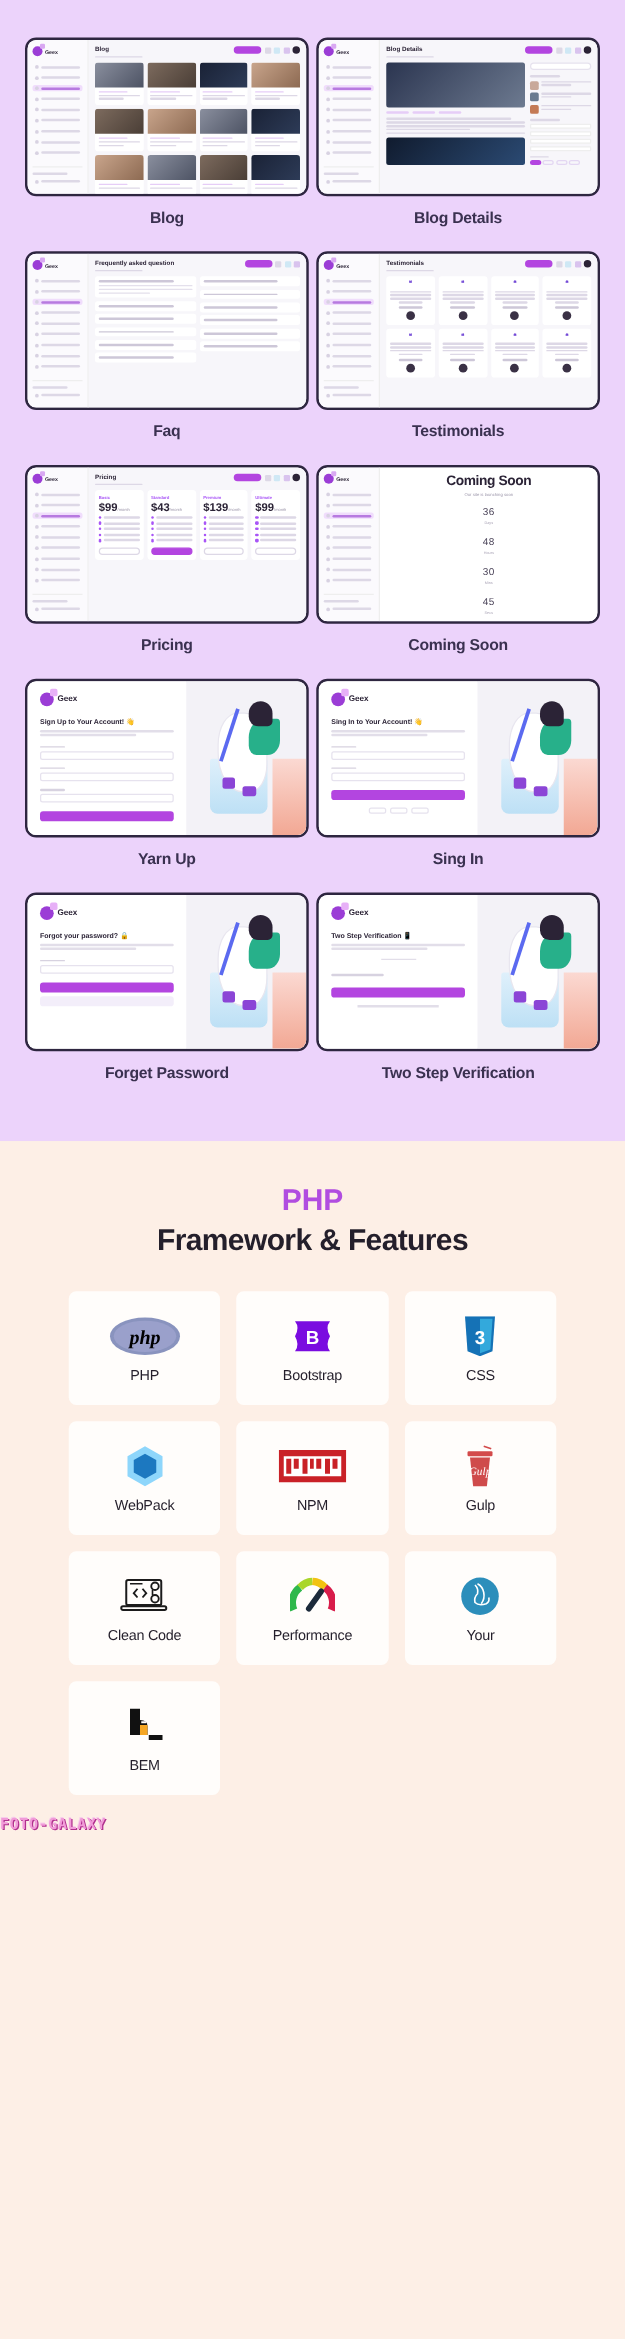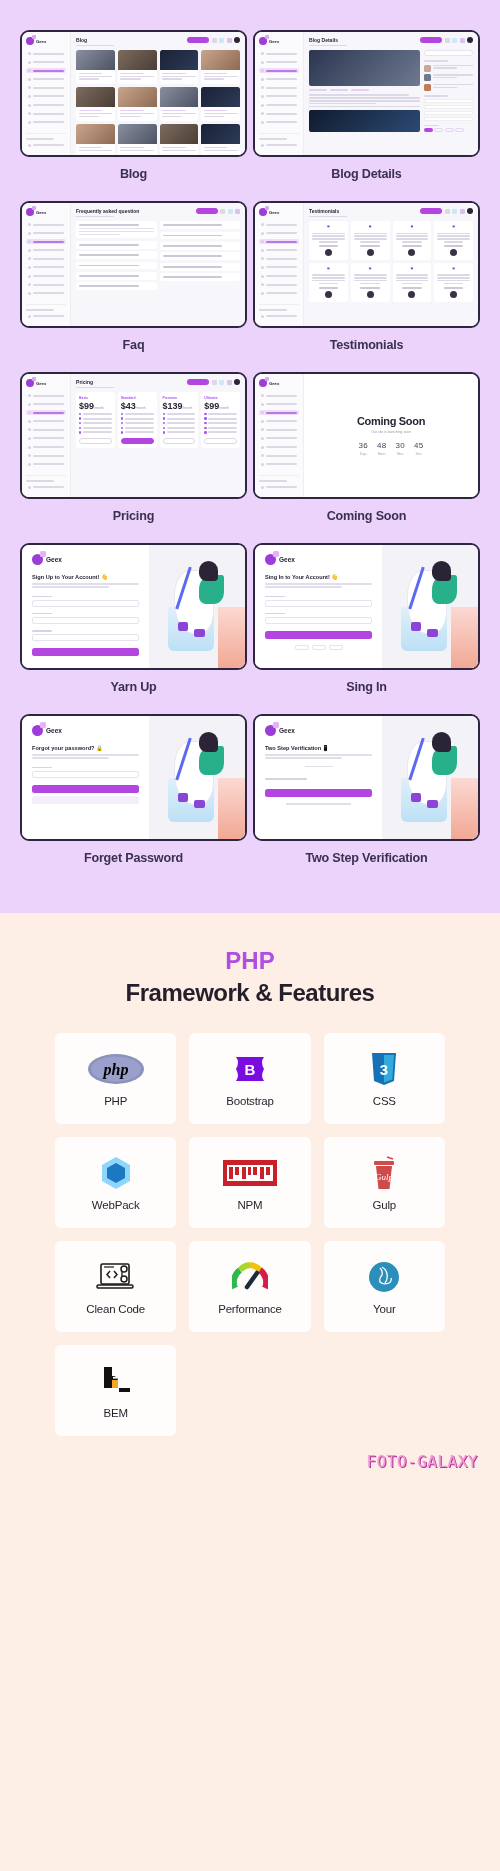--- a/index.html
+++ b/index.html
@@ -127,21 +127,21 @@
   .pr-btn { height: 6px; border-radius: 3px; border: .6px solid #ddd8e6; margin-top: 4px; }
   .pr-btn.fill { background: #b345e0; border-color: #b345e0; }
 
   
   .cs-wrap {
     flex: 1; background: #fff; display: flex; flex-direction: column;
     align-items: center; justify-content: center;
   }
   .cs-title { font-size: 11px; font-weight: bold; color: #2b2336; letter-spacing: -0.3px; }
   .cs-sub { font-size: 3.4px; color: #9c96aa; margin-top: 2.5px; }
-  .cs-row { display: flex; gap: 9px; margin-top: 7px; }
+  .cs-row { display: flex; gap: 9px; margin-top: 7px; flex-direction: column; }
   .cs-col { text-align: center; }
   .cs-num { font-size: 8px; color: #4a4358; letter-spacing: .3px; }
   .cs-unit { font-size: 3px; color: #a9a3b6; margin-top: 2px; }
 
   
   .auth-left {
     flex: 1; background: #fff; padding: 9px 10px; display: flex; flex-direction: column;
   }
   .auth-brand { display: flex; align-items: center; gap: 3px; margin-bottom: 9px; }
   .auth-logo { width: 11px; height: 11px; border-radius: 50%; background: #9b3dd6; position: relative; }
@@ -210,23 +210,23 @@
   }
   .tech-card {
     background: #fffdfb; border-radius: 6px;
     height: 91px; display: flex; flex-direction: column;
     align-items: center; justify-content: center; gap: 8px;
   }
   .tech-label { font-size: 11.5px; color: #241f2b; letter-spacing: -0.2px; }
   .tech-icon { height: 36px; display: flex; align-items: center; justify-content: center; }
 
   .watermark {
-    text-align: right; padding: 16px 22px 8px 0;
+    text-align: left; padding: 16px 22px 8px 0;
     font-family: "DejaVu Sans Mono", monospace;
-    font-size: 16px; font-weight: normal; letter-spacing: 0.5px;
+    font-size: 12px; font-weight: bold; letter-spacing: 0.5px;
     color: #f19bd8;
     text-shadow: 1px 1px 0 #b0308e, -0.5px -0.5px 0 #f7cdeb;
   }
 </style>
 </head>
 <body>
 
 <section class="pages-section">
 
   <div class="pages-grid">

